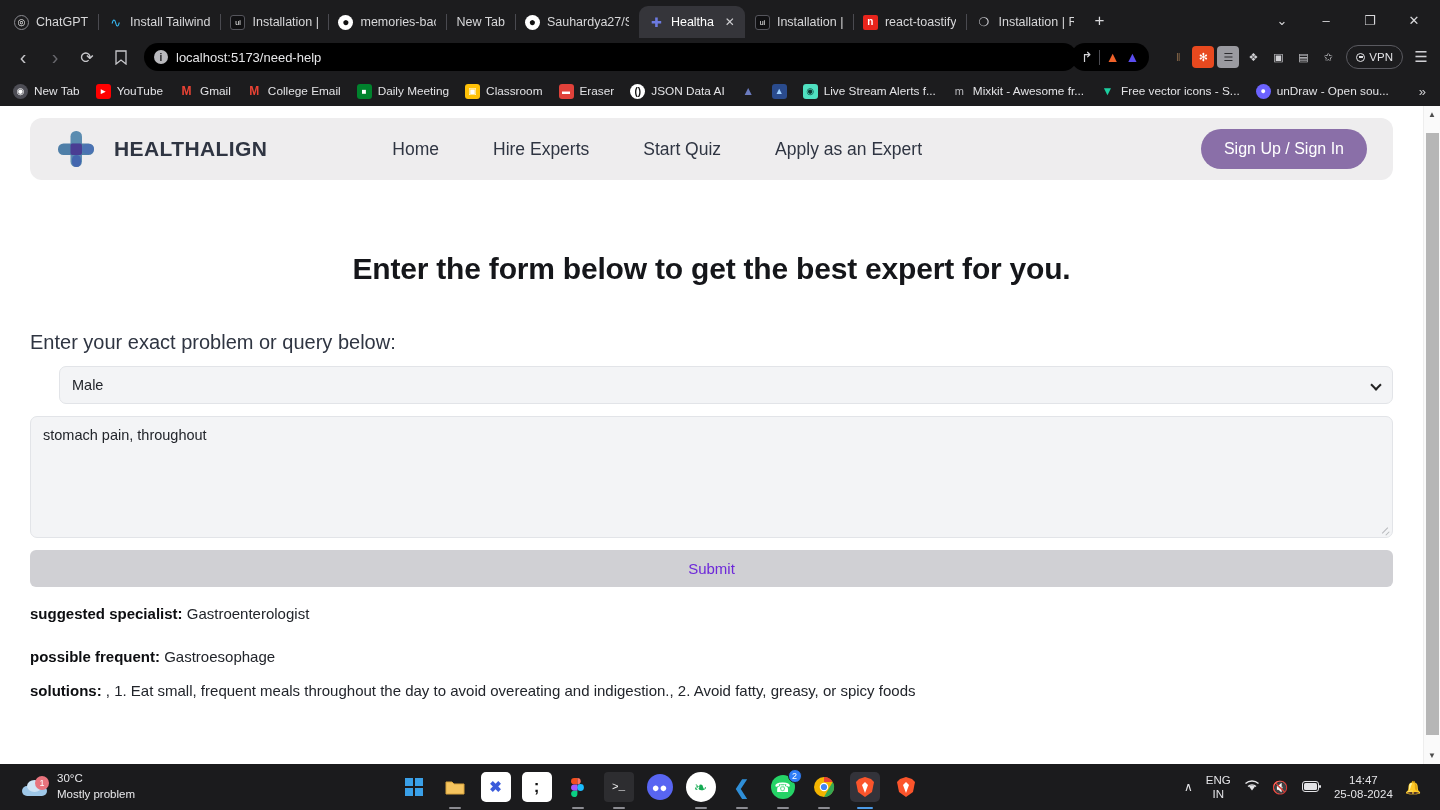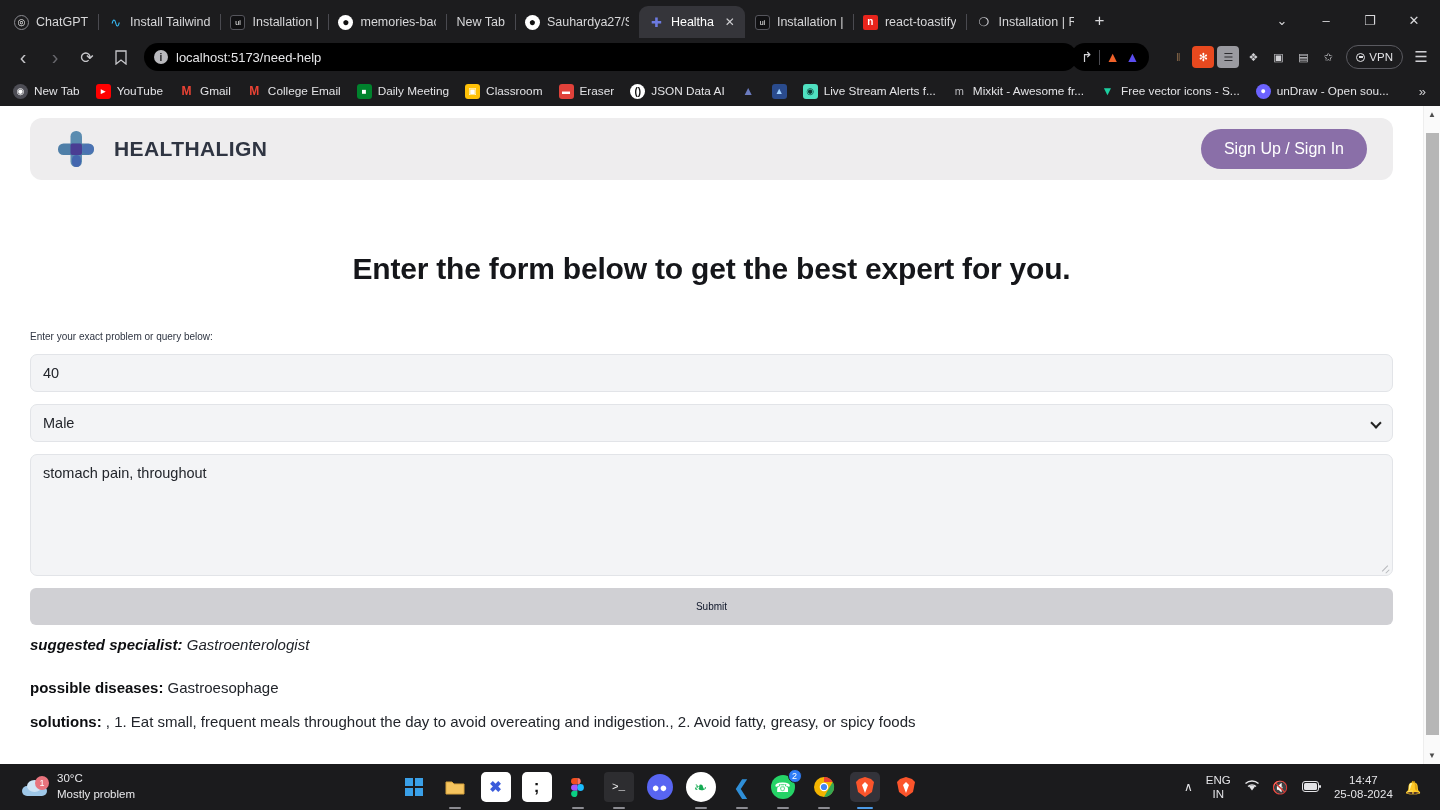--- a/index.html
+++ b/index.html
@@ -70,41 +70,41 @@
   .navlinks { display:flex; align-items:center; gap:54px; margin-left:125px; }
   .navlink { font-size:17.5px; color:#2f3542; }
   .signbtn {
     margin-left:auto; background:#8a6fa8; color:#fff; font-size:16px;
     border-radius:22px; padding:11px 23px; border:none;
   }
 
   .h1 { text-align:center; font-size:30px; font-weight:bold; color:#15161a; margin-top:72px; letter-spacing:-0.2px;}
 
   .form { margin:0 30px; }
-  .flabel { font-size:10px; color:#2f3542; margin-top:45px; margin-bottom:12px; }
+  .flabel { font-size:20px; color:#2f3542; margin-top:45px; margin-bottom:12px; }
   .finput {
     width:100%; height:38px; background:#f3f4f6; border:1px solid #e2e4e8;
     border-radius:7px; padding:0 12px; font-size:14.5px; color:#22252b;
     font-family:"Liberation Sans", sans-serif; display:flex; align-items:center;
   }
-  .fselectwrap { position:relative; margin-top:12px; }
+  .fselectwrap { position:relative; margin-top:12px;margin-left:29px; }
   .fselect { width:100%; height:38px; background:#f3f4f6; border:1px solid #e2e4e8; border-radius:7px; padding:0 12px; font-size:14.5px; color:#22252b; font-family:"Liberation Sans", sans-serif; display:flex; align-items:center; }
   .caret { position:absolute; right:13px; top:15px; width:8px; height:8px; border-right:2px solid #222; border-bottom:2px solid #222; transform:rotate(45deg); }
   .ftextarea {
     width:100%; height:122px; background:#f3f4f6; border:1px solid #e2e4e8;
     border-radius:7px; padding:10px 12px; font-size:14.5px; color:#22252b;
     margin-top:12px; position:relative; font-family:"Liberation Sans", sans-serif;
   }
   .resizer { position:absolute; right:2px; bottom:2px; width:12px; height:12px; }
   .resizer:before,.resizer:after{content:"";position:absolute;background:#b5b7bb;}
   .resizer:before{right:1px;bottom:4px;width:8px;height:1px;transform:rotate(-45deg);}
   .resizer:after{right:0px;bottom:1px;width:5px;height:1px;transform:rotate(-45deg);}
   .submit {
     width:100%; height:37px; background:#d0d0d4; border:none; border-radius:6px;
-    margin-top:12px; font-size:10px; color:#0f172a; font-family:"Liberation Sans", sans-serif;
+    margin-top:12px; font-size:15px; color:#6d28d9; font-family:"Liberation Sans", sans-serif;
   }
   .res { font-size:15px; color:#22252b; margin-top:16px; line-height:1.2;}
   .res b { font-weight:bold; color:#0d0e11; }
 
   
   .taskbar { width:1440px; height:46px; background:#1b1b1d; display:flex; align-items:center; padding:0 8px; }
   .weather { display:flex; align-items:center; gap:9px; padding-left:14px; position:relative; }
   .cloud { width:26px; height:20px; position:relative; }
   .cloud:before{content:"";position:absolute;left:0;bottom:1px;width:25px;height:10px;background:#9fc8e8;border-radius:6px;}
   .cloud:after{content:"";position:absolute;left:5px;bottom:5px;width:15px;height:12px;background:#cfe4f5;border-radius:50%;}
@@ -305,48 +305,53 @@
           <svg width="40" height="40" viewBox="0 0 40 40">
             <rect x="14.5" y="2" width="11.5" height="36" rx="5.5" fill="#5b8cb0"></rect>
             <rect x="2" y="14.5" width="36" height="11.5" rx="5.5" fill="#4f7fa8"></rect>
             <rect x="14.5" y="14.5" width="11.5" height="11.5" rx="2" fill="#4a3d93"></rect>
             <rect x="16" y="26" width="9" height="12" rx="4.5" fill="#3f5fae" opacity="0.85"></rect>
             <rect x="26" y="15" width="12" height="10" rx="5" fill="#4a6fb5" opacity="0.8"></rect>
           </svg>
           <span class="brandname">HEALTHALIGN</span>
         </div>
 
+        <div class="navlinks">
+          <span class="navlink">Home</span>
+          <span class="navlink">Hire Experts</span>
+          <span class="navlink">Start Quiz</span>
+          <span class="navlink">Apply as an Expert</span>
+        </div>
 
         <button class="signbtn">Sign Up / Sign In</button>
       </div>
 
       <h1 class="h1">Enter the form below to get the best expert for you.</h1>
 
       <div class="form">
         <div class="flabel">Enter your exact problem or query below:</div>
 
-        <div class="finput">40</div>
 
         <div class="fselectwrap">
           <div class="fselect">Male</div>
           <span class="caret"></span>
         </div>
 
         <div class="ftextarea">
           <span>stomach pain, throughout</span>
           <span class="resizer"></span>
         </div>
 
         <button class="submit">Submit</button>
 
-        <div class="res" style="margin-top:11px;font-style:italic;">
+        <div class="res" style="margin-top:18px;">
           <b>suggested specialist:</b><span> Gastroenterologist</span>
         </div>
         <div class="res" style="margin-top:25px;">
-          <b>possible diseases:</b><span> Gastroesophage</span>
+          <b>possible frequent:</b><span> Gastroesophage</span>
         </div>
         <div class="res" style="">
           <b>solutions:</b><span> , 1. Eat small, frequent meals throughout the day to avoid overeating and indigestion., 2. Avoid fatty, greasy, or spicy foods</span>
         </div>
       </div>
     </div>
 
     <div class="scrollbar">
       <div class="sbarrow">▲</div>
       <div class="sbtrack">

